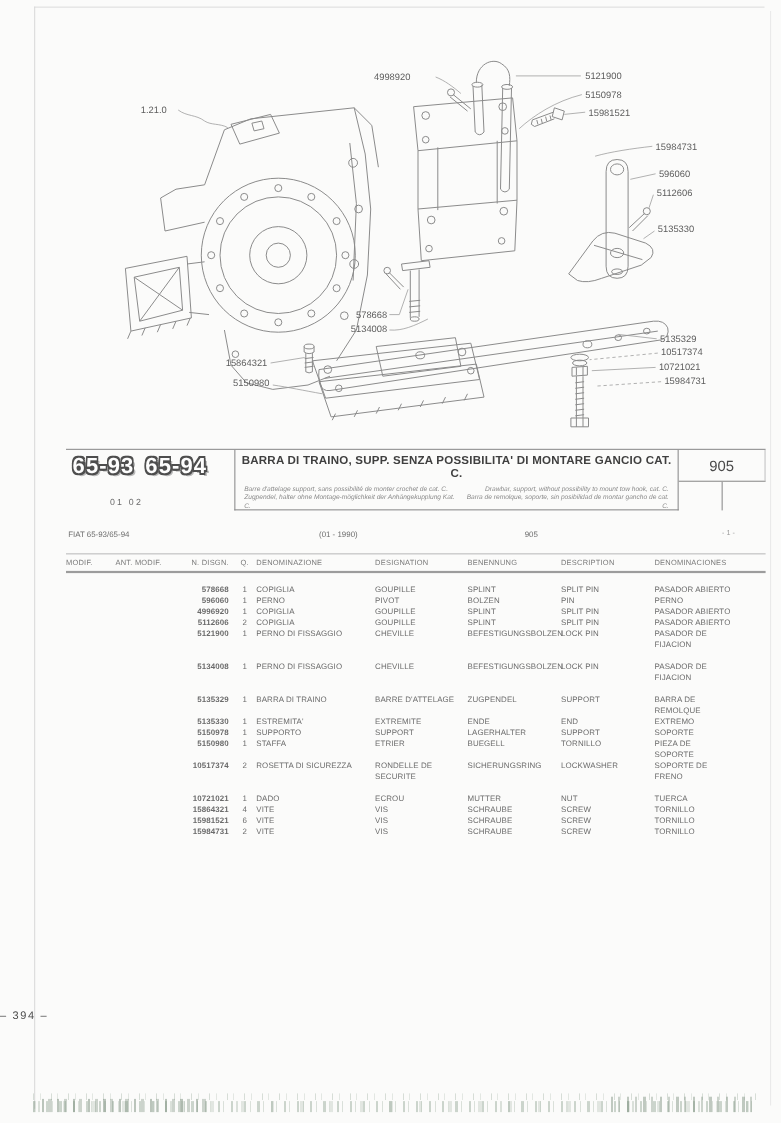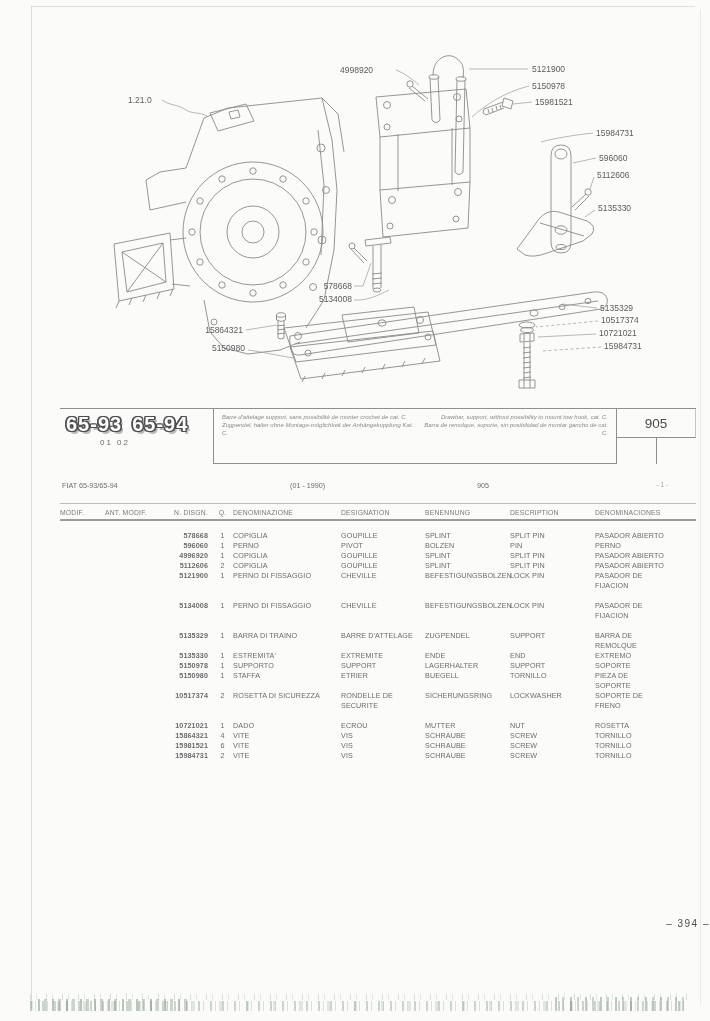--- a/index.html
+++ b/index.html
@@ -20,21 +20,21 @@
   #diagram .leader{stroke:#9b9b9b;stroke-width:0.7;}
   #diagram .dash{stroke-dasharray:3,2.5;}
 
   
   #title-block{position:absolute;left:60px;top:408px;width:636px;height:55px;border-top:1px solid #8f8f8f;}
   .tb-left{position:absolute;left:0;top:0;width:153px;height:55px;}
   .badges{display:flex;gap:10px;padding:4px 0 0 6px;}
   .badge{font-weight:700;font-size:20px;letter-spacing:1px;color:#fdfdfd;line-height:22px;
     text-shadow:-1.4px -1.4px 0 #4e4e4e,1.4px -1.4px 0 #4e4e4e,-1.4px 1.4px 0 #4e4e4e,1.4px 1.4px 0 #4e4e4e,
       0 -1.4px 0 #4e4e4e,0 1.4px 0 #4e4e4e,-1.4px 0 0 #4e4e4e,1.4px 0 0 #4e4e4e,2.6px 2.6px 0 #b9b9b9;}
-  .codes{margin:3px 0 0 40px;font-size:8px;color:#6a6a6a;letter-spacing:2px;}
+  .codes{margin:17px 0 0 40px;font-size:8px;color:#6a6a6a;letter-spacing:2px;}
   .tb-mid{position:absolute;left:153px;top:0;width:404px;height:55px;box-sizing:border-box;
     border-left:1px solid #8f8f8f;border-right:1px solid #8f8f8f;border-bottom:1px solid #8f8f8f;}
   .tb-title{margin-top:4px;text-align:center;font-size:10.5px;font-weight:bold;color:#3f3f3f;letter-spacing:.2px;}
   .tb-subs{display:flex;justify-content:space-between;padding:4px 8px 0 8px;}
   .sub-col{font-size:6px;font-style:italic;color:#8a8a8a;line-height:8px;}
   .sub-col.right{text-align:right;}
   .tb-right{position:absolute;left:557px;top:0;width:79px;height:29px;box-sizing:border-box;
     border-bottom:1px solid #8f8f8f;border-right:1px solid #c4c4c4;
     text-align:center;line-height:29px;font-size:13.5px;color:#4a4a4a;}
   .tb-stub{position:absolute;left:596px;top:29px;width:1px;height:26px;background:#8f8f8f;}
@@ -57,21 +57,21 @@
   
   #rows{position:absolute;left:60px;top:531px;width:636px;}
   .trow{align-items:start;}
   .trow.gap{margin-top:10px;}
   .trow span{font-size:7.2px;line-height:10px;color:#6b6b6b;letter-spacing:.1px;}
   .c-part{font-weight:bold;color:#555;text-align:right;padding-right:4px;}
   .c-q{text-align:center;color:#777;}
   .c-txt{padding-right:6px;}
 
   
-  #page-num{position:absolute;left:0;top:918px;width:710px;text-align:right;
+  #page-num{position:absolute;left:0;top:918px;width:710px;text-align:left;
     font-size:10px;color:#4c4c4c;letter-spacing:1.5px;}
 
   
   .noise-a{position:absolute;left:30px;top:994px;width:658px;height:6px;opacity:.8;
     background:repeating-linear-gradient(90deg,rgba(150,168,152,.45) 0 1px,transparent 1px 6px,
       rgba(150,168,152,.3) 6px 7px,transparent 7px 16px);}
   .noise-b{position:absolute;left:30px;top:1001px;width:658px;height:10px;opacity:.85;
     background:repeating-linear-gradient(90deg,rgba(140,160,142,.5) 0 2px,transparent 2px 5px,
       rgba(140,160,142,.35) 5px 6px,transparent 6px 12px),
     repeating-linear-gradient(90deg,rgba(130,152,132,.25) 0 3px,transparent 3px 27px);}
@@ -269,20 +269,21 @@
 
   <div id="title-block">
     <div class="tb-left">
       <div class="badges">
         <span class="badge">65-93</span>
         <span class="badge">65-94</span>
       </div>
       <div class="codes">01 02</div>
     </div>
     <div class="tb-mid">
+      <div class="tb-title">BARRA DI TRAINO, SUPP. SENZA POSSIBILITA' DI MONTARE GANCIO CAT. C.</div>
       <div class="tb-subs">
         <div class="sub-col">
           <div>Barre d'attelage support, sans possibilité de monter crochet de cat. C.</div>
           <div>Zugpendel, halter ohne Montage-möglichkeit der Anhängekupplung Kat. C.</div>
         </div>
         <div class="sub-col right">
           <div>Drawbar, support, without possibility to mount tow hook, cat. C.</div>
           <div>Barra de remolque, soporte, sin posibilidad de montar gancho de cat. C.</div>
         </div>
       </div>
@@ -435,21 +436,21 @@
     </div>
       <div class="trow grid gap">
       <span class="c-mod"></span>
       <span class="c-ant"></span>
       <span class="c-part">10721021</span>
       <span class="c-q">1</span>
       <span class="c-txt">DADO</span>
       <span class="c-txt">ECROU</span>
       <span class="c-txt">MUTTER</span>
       <span class="c-txt">NUT</span>
-      <span class="c-txt">ROSETTA</span>
+      <span class="c-txt">TUERCA</span>
     </div>
       <div class="trow grid">
       <span class="c-mod"></span>
       <span class="c-ant"></span>
       <span class="c-part">15864321</span>
       <span class="c-q">4</span>
       <span class="c-txt">VITE</span>
       <span class="c-txt">VIS</span>
       <span class="c-txt">SCHRAUBE</span>
       <span class="c-txt">SCREW</span>

